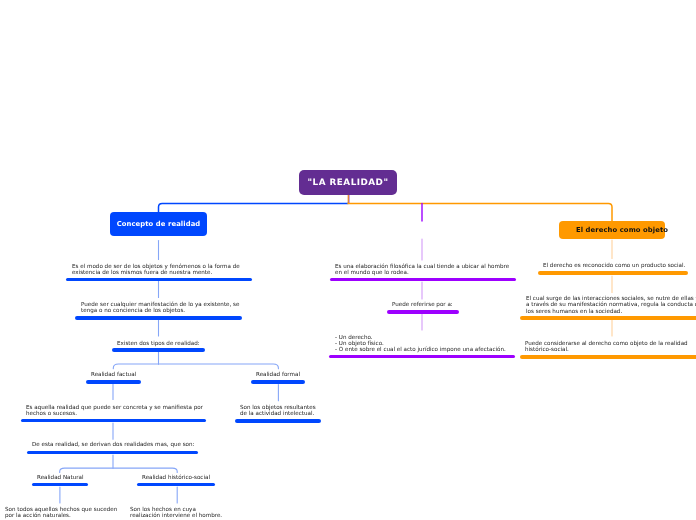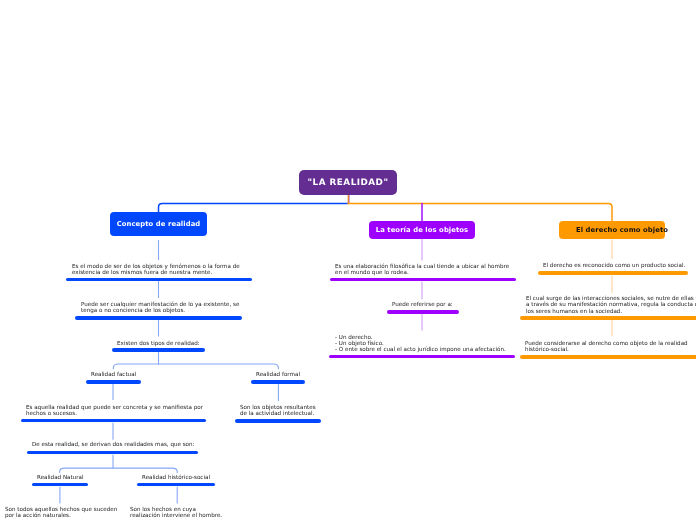--- a/index.html
+++ b/index.html
@@ -112,23 +112,20 @@
   </div>
 
   <div class="sublabel" style="left:256px;top:372px;">Realidad formal</div>
   <div class="bar" style="left:251px;top:380px;width:54px;background:#0047FE;"></div>
   <div class="leaf" style="left:240px;top:405px;">
     <div class="txt">Son los objetos resultantes
 de la actividad intelectual.</div>
   </div>
   <div class="bar" style="left:235px;top:419px;width:86px;background:#0047FE;"></div>
 
-  <div class="node" style="left:369px;top:221px;width:106px;height:17.5px;background:#9D00FF;">
-    <span class="ntext" style="font-size:6.8px;color:#fff;letter-spacing:.1px;">La teoría de los objetos</span>
-  </div>
 
   <div class="leaf" style="left:335px;top:264px;">
     <div class="txt">Es una elaboración filosófica la cual tiende a ubicar al hombre
 en el mundo que lo rodea.</div>
   </div>
   <div class="bar" style="left:330px;top:277.5px;width:186px;background:#9D00FF;"></div>
 
   <div class="leaf" style="left:392px;top:302px;">
     <div class="txt">Puede referirse por a:</div>
   </div>

